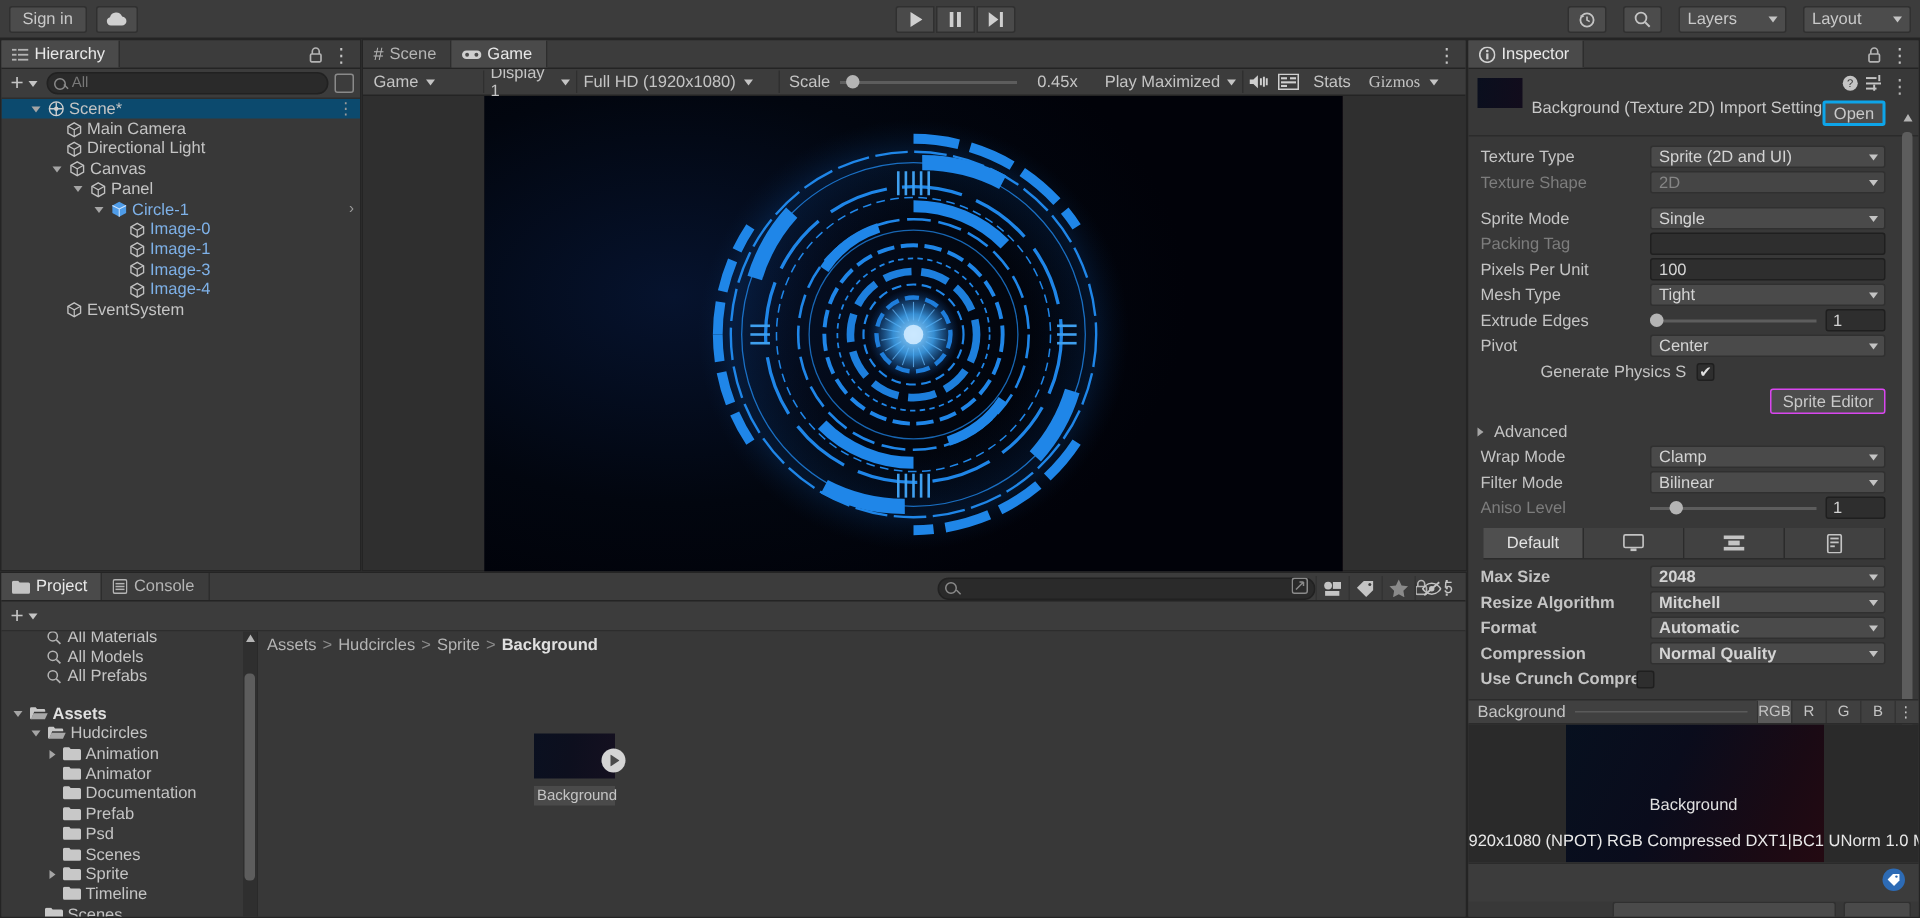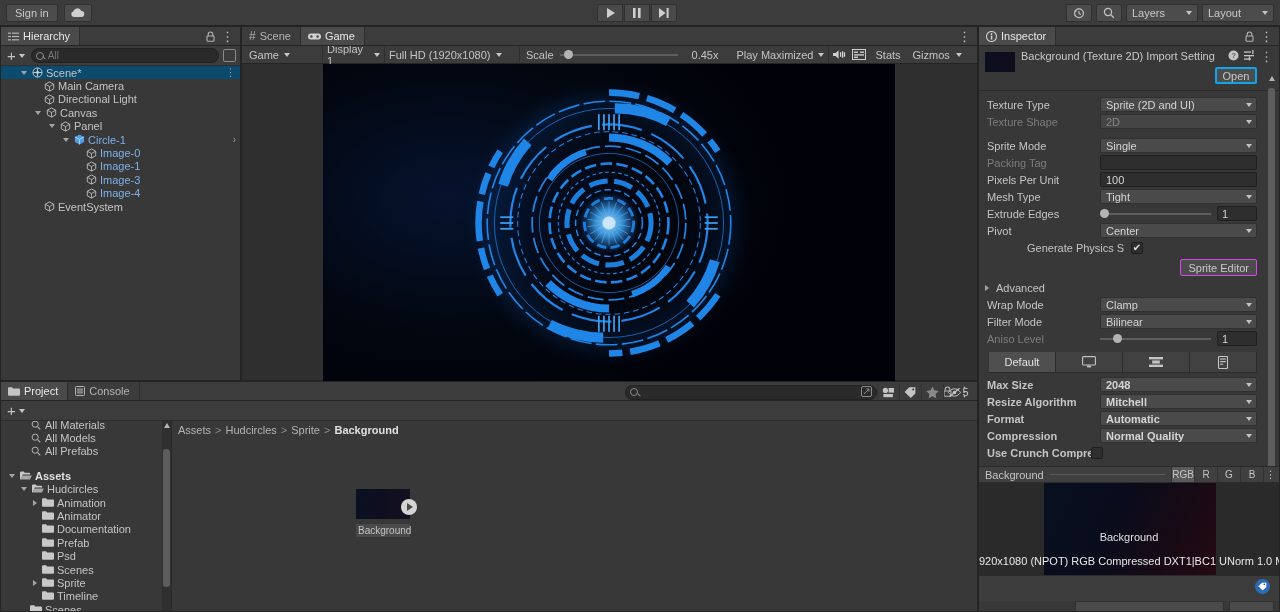--- a/index.html
+++ b/index.html
@@ -24,21 +24,21 @@
     height: 18px; background: #4c4c4c; border: 1px solid #303030; border-radius: 2px;
     color: #c9c9c9; font-size: 11px; display: flex; align-items: center;
     justify-content: center; padding: 0 8px; cursor: default;
   }
   .signin { margin-left: 6px; }
   .cloudbtn { margin-left: 6px; width: 28px; padding: 0; }
   .play-group { position: absolute; left: 597px; display: flex; gap: 1px; }
   .play-group .tb-btn { width: 26px; padding: 0; border-radius: 0; background: #4a4a4a; }
   .play-group .tb-btn:first-child { border-radius: 2px 0 0 2px; }
   .play-group .tb-btn:last-child { border-radius: 0 2px 2px 0; }
-  .right-group { position: absolute; right: 6px; display: flex; align-items: center; gap: 4px; }
+  .right-group { position: absolute; right: 6px; display: flex; align-items: center; gap: 11px; }
   .dd { display:flex; align-items:center; justify-content:space-between; min-width: 72px; padding: 0 5px; }
   .dd .caret { margin-left: 8px; }
   .caret { width:0;height:0;border-left:3.5px solid transparent;border-right:3.5px solid transparent;border-top:4px solid #c4c4c4; }
 
   
   .panel { position: absolute; background: #383838; border: 1px solid #242424; }
   .panel-tabbar {
     height: 19px; background: #3c3c3c; display: flex; align-items: stretch;
     border-bottom: 1px solid #242424; position: relative;
   }
@@ -118,21 +118,21 @@
     width: 252px; height: 15px; background:#2a2a2a; border:1px solid #212121; border-radius:8px;
     display:flex; align-items:center; padding:0 4px; gap:4px; color:#7a7a7a; font-size:10px;
   }
   .p-ico-btn { width: 22px; height:16px; display:flex; align-items:center; justify-content:center; color:#c4c4c4; border-left:1px solid #333;}
 
   
   #inspector { left: 978px; top: 26px; width: 302px; height: 586px; }
   .i-body { height: calc(100% - 19px); overflow: hidden; position: relative; background:#383838; }
   .i-header { display:flex; align-items:flex-start; padding: 4px 6px 0 6px; gap: 6px; height: 38px; }
   .i-thumb { width: 30px; height: 20px; background: linear-gradient(100deg,#0a0f1e,#120c1c); flex:none; margin-top:2px;}
-  .i-title { font-size: 11px; color:#c9c9c9; flex:1; white-space:nowrap; overflow:hidden; }
+  .i-title { font-size: 11px; color:#c9c9c9; flex:1; white-space:nowrap; overflow:hidden;margin-top:16px; }
   .i-hdr-icons { display:flex; align-items:center; gap:5px; color:#b4b4b4; }
   .open-btn { position:absolute; right: 22px; top: 21px; height:17px; min-width:42px; background:#4c4c4c; border:2px solid #0ea5e9; border-radius:2px; display:flex;align-items:center;justify-content:center;font-size:11px;color:#c9c9c9;}
   .i-sep { height:1px; background:#2b2b2b; margin: 2px 0 0 0; }
   .frow { display:flex; align-items:center; height: 17px; padding: 0 22px 0 8px; font-size:11px; }
   .frow .flabel { width: 113px; color:#c4c4c4; flex:none; white-space:nowrap; overflow:hidden; }
   .frow .flabel.dim { color:#7d7d7d; }
   .fctl { flex:1; height: 15px; background:#4a4a4a; border:1px solid #303030; border-radius:2px;
           display:flex; align-items:center; justify-content:space-between; padding: 0 4px 0 5px; color:#d4d4d4; font-size:11px;}
   .fctl.dim { color:#858585; background:#454545; }
   .fctl.input { background:#2e2e2e; border:1px solid #1f1f1f; justify-content:flex-start; }
@@ -416,21 +416,21 @@
       <div class="g-ico">
         <svg width="14" height="11" viewBox="0 0 14 11">
             <rect x="0.5" y="0.5" width="13" height="10" fill="none" stroke="#cfcfcf" stroke-width="1"></rect>
             <rect x="2" y="2.5" width="4" height="1.4" fill="#cfcfcf"></rect>
             <rect x="8" y="2.5" width="4" height="1.4" fill="#cfcfcf"></rect>
             <rect x="2" y="5.2" width="10" height="1.4" fill="#cfcfcf"></rect>
             <rect x="2" y="7.6" width="4" height="1.4" fill="#cfcfcf"></rect>
           </svg>
       </div>
       <span class="g-lbl">Stats</span>
-      <span class="g-lbl" style="padding-right:3px;">Gizmos</span>
+      <span class="g-lbl" style="padding-right:3px;font-family:Liberation Serif, serif;">Gizmos</span>
       <span class="caret" style="margin-left:3px"></span>
     </div>
 
     <div class="gv-bg-fill" style="top:37px;left:0;right:0;bottom:0;position:absolute;"></div>
 
     <div class="game-canvas">
 
       <div style="position:absolute;inset:0;background:
            radial-gradient(ellipse 60% 70% at 22% 42%, #06132e 0%, #02060f 62%, #010209 100%),
            radial-gradient(ellipse 45% 80% at 97% 55%, #2a0710 0%, #120309 55%, rgba(0,0,0,0) 80%),

